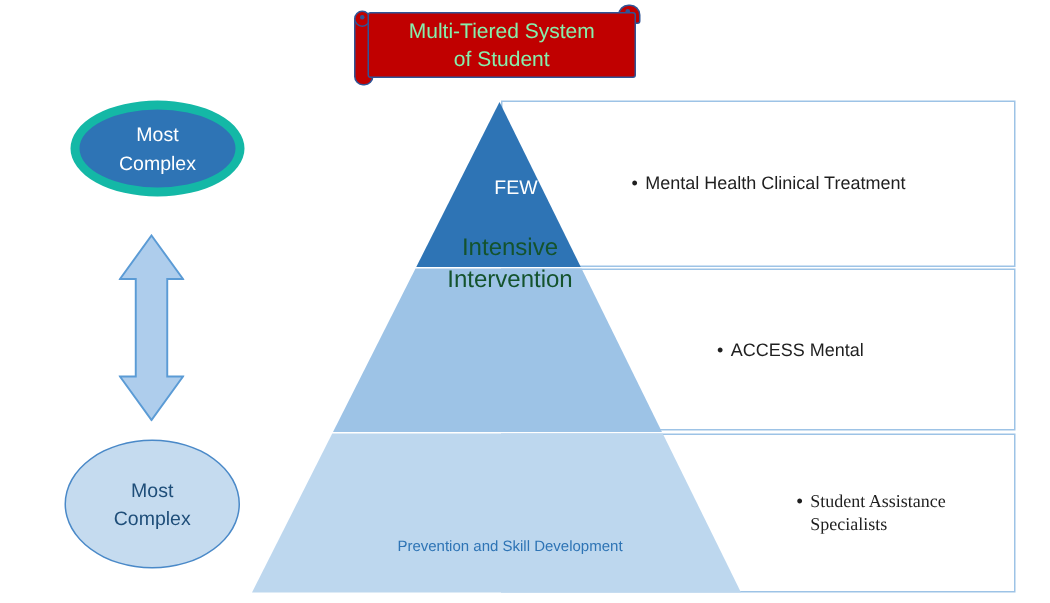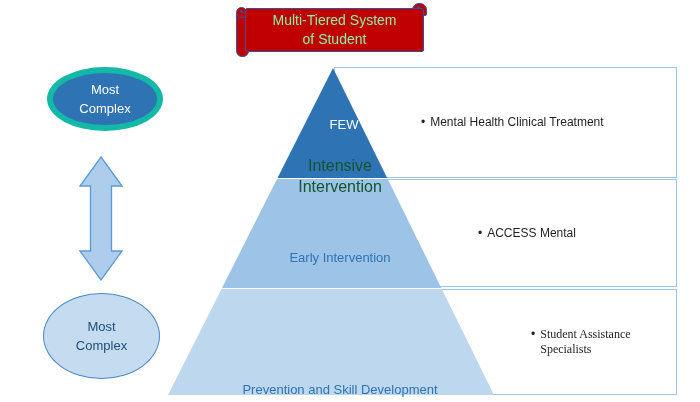--- a/index.html
+++ b/index.html
@@ -59,21 +59,21 @@
   .pyramid{position:absolute;left:0;top:0;width:700px;height:402px;z-index:5;}
   .pyramid .t1{fill:var(--tier1-fill);}
   .pyramid .t2{fill:var(--tier2-fill);}
   .pyramid .t3{fill:var(--tier3-fill);}
   .tier-text{position:absolute;z-index:6;text-align:center;color:var(--tier-text);}
   .tt-few{left:294px;top:117px;width:100px;font-size:13px;line-height:16px;color:#ffffff;}
   .tt-t1label{left:283px;top:138px;width:114px;font-size:16px;line-height:21px;color:#14532d;margin-top:17px;}
   .tt-t2pop{left:278px;top:192px;width:124px;font-size:13px;line-height:20px;}
   .tt-t2label{left:269px;top:250px;width:142px;font-size:13px;line-height:16px;}
   .tt-t3pop{left:279px;top:308px;width:122px;font-size:13px;line-height:16px;}
-  .tt-t3label{left:219px;top:357px;width:242px;font-size:13px;line-height:16px;white-space:nowrap;margin-top:25px;}
+  .tt-t3label{left:219px;top:357px;width:242px;font-size:10px;line-height:16px;white-space:nowrap;}
 </style>
 </head>
 <body>
 
 <div class="slide">
 
   <div class="banner-curl-right">
     <span class="dot"></span>
   </div>
   <div class="banner-tube"></div>
@@ -119,16 +119,15 @@
   </div>
 
   <svg class="pyramid" viewBox="0 0 700 402">
     <polygon class="t3" points="221.5,289 441.8,289 494,395 168,395"></polygon>
     <polygon class="t2" points="277,179 387.7,179 441.3,288 222,288"></polygon>
     <polygon class="t1" points="333,68 387.2,178 277.5,178"></polygon>
   </svg>
 
   <div class="tier-text tt-few">FEW</div>
   <div class="tier-text tt-t1label">Intensive Intervention</div>
-  <div class="tier-text tt-t2label">Early Intervention</div>
   <div class="tier-text tt-t3label">Prevention and Skill Development</div>
 
 </div>
 
 </body></html>

